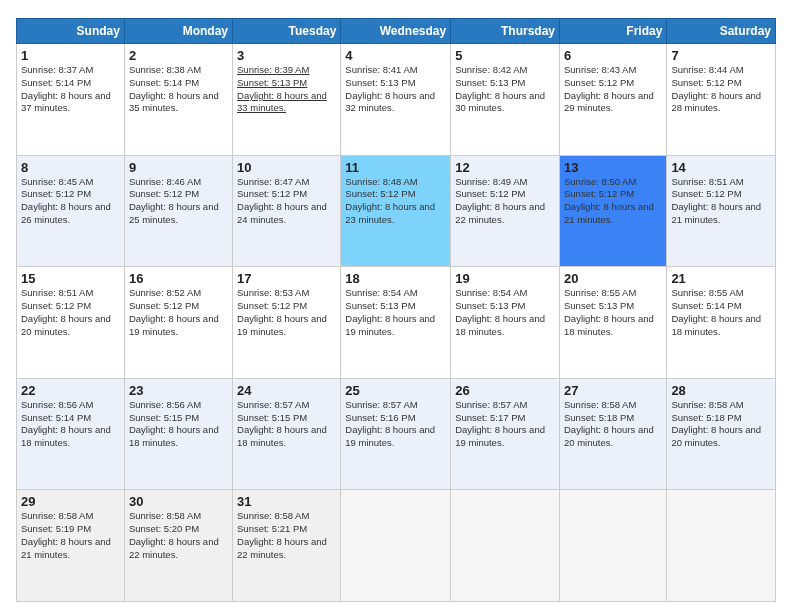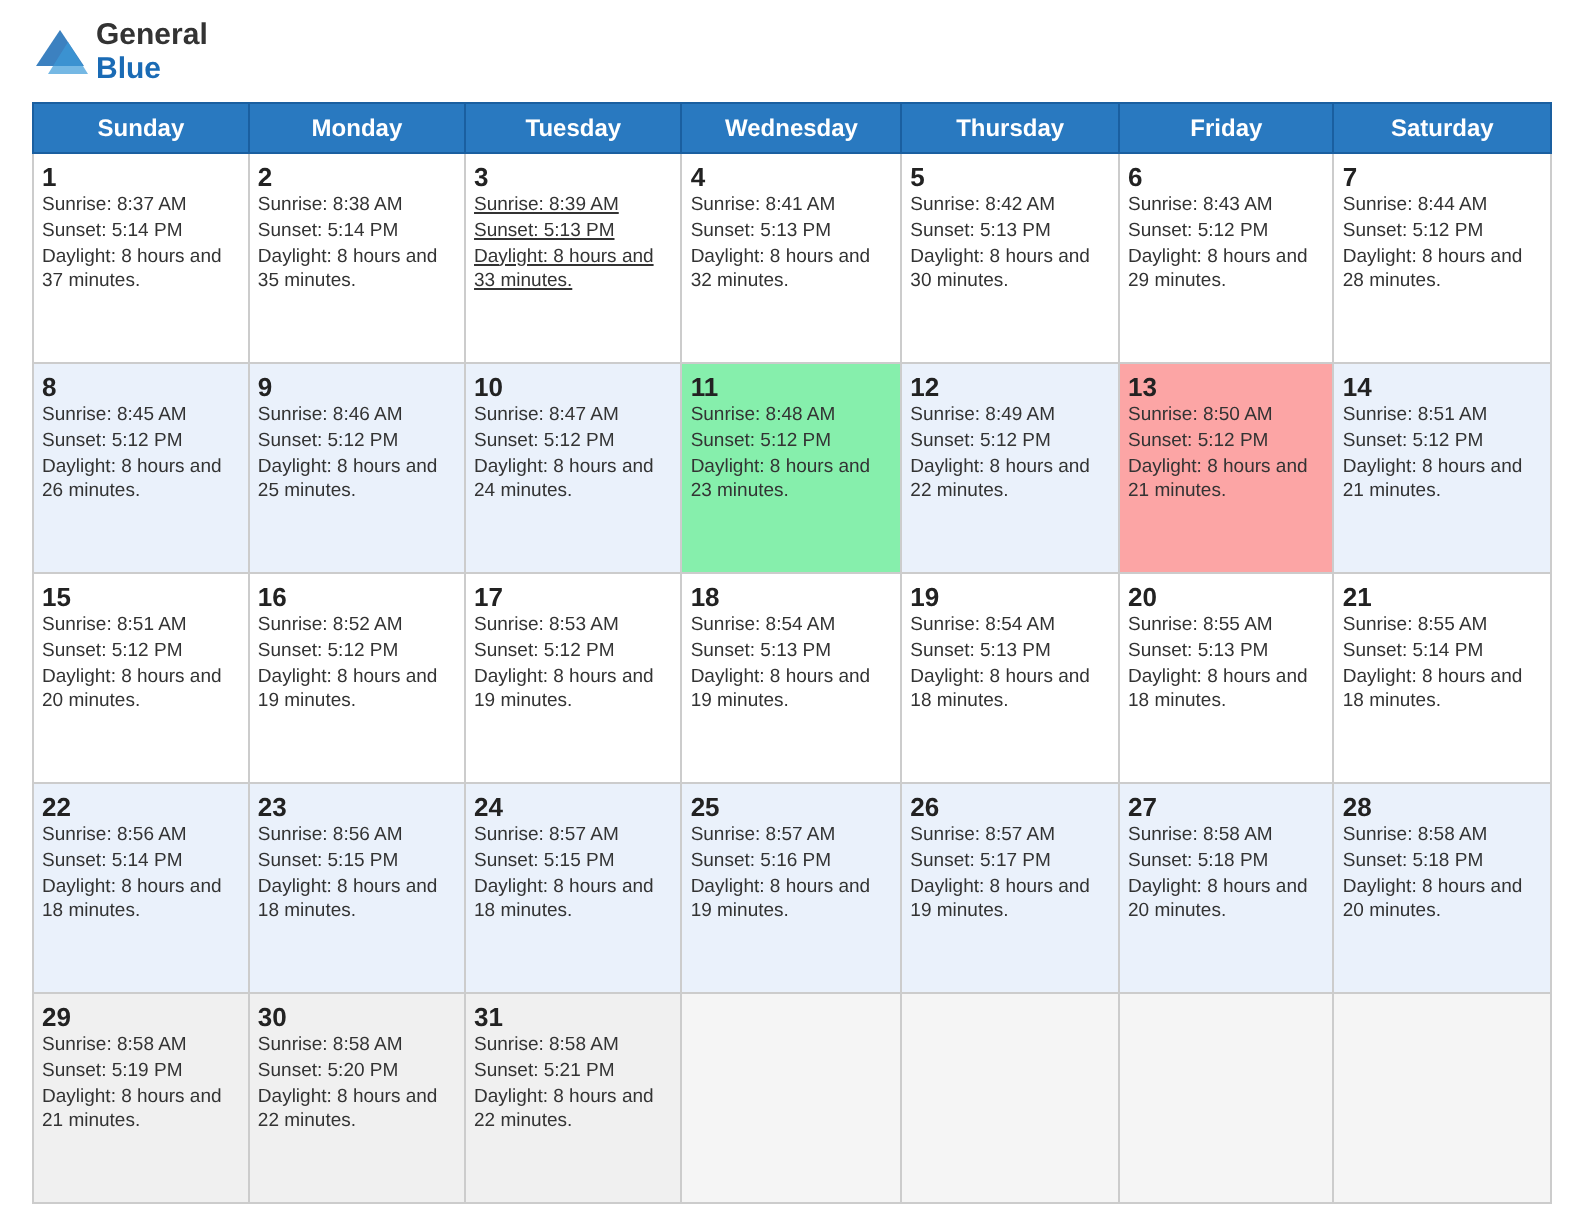--- a/index.html
+++ b/index.html
@@ -64,21 +64,21 @@
       width: 100%;
       border-collapse: collapse;
       flex: 1;
     }
     .calendar-table th {
       background-color: #2979c0;
       color: #fff;
       font-size: 12px;
       font-weight: bold;
       padding: 5px 4px;
-      text-align: center;
+      text-align: right;
       border: 1px solid #1a5fa0;
     }
     .calendar-table td {
       border: 1px solid #ccc;
       vertical-align: top;
       padding: 4px 4px 3px 4px;
       width: 113px;
       background: #fff;
     }
     .calendar-table tr:last-child td {
@@ -98,30 +98,20 @@
     }
     .empty-cell {
       background: #f5f5f5 !important;
     }
   </style>
 </head>
 <body>
 
 <div class="page">
   <div class="header">
-    <div class="logo">
-      <svg class="logo-icon" viewBox="0 0 28 28" xmlns="http://www.w3.org/2000/svg">
-        <polygon points="14,2 26,20 2,20" fill="#1a6bb5" opacity="0.85"></polygon>
-        <polygon points="18,8 28,24 8,24" fill="#3a9ad9" opacity="0.7"></polygon>
-      </svg>
-      <div class="logo-text">
-        <span class="logo-general">General</span>
-        <span class="logo-blue">Blue</span>
-      </div>
-    </div>
     <div class="title-block">
     </div>
   </div>
 
   <table class="calendar-table">
     <thead>
       <tr>
         <th>Sunday</th>
         <th>Monday</th>
         <th>Tuesday</th>
@@ -188,33 +178,33 @@
             <div class="day-info" style="white-space: pre-line;">Sunrise: 8:46 AM
 Sunset: 5:12 PM
 Daylight: 8 hours and 25 minutes.</div>
           </td>
           <td style="background: rgb(234, 241, 251);">
             <span class="day-number">10</span>
             <div class="day-info" style="white-space: pre-line;">Sunrise: 8:47 AM
 Sunset: 5:12 PM
 Daylight: 8 hours and 24 minutes.</div>
           </td>
-          <td style="background: #86efac;">
+          <td style="background: #7dd3fc;">
             <span class="day-number">11</span>
             <div class="day-info" style="white-space: pre-line;">Sunrise: 8:48 AM
 Sunset: 5:12 PM
 Daylight: 8 hours and 23 minutes.</div>
           </td>
           <td style="background: rgb(234, 241, 251);">
             <span class="day-number">12</span>
             <div class="day-info" style="white-space: pre-line;">Sunrise: 8:49 AM
 Sunset: 5:12 PM
 Daylight: 8 hours and 22 minutes.</div>
           </td>
-          <td style="background: #fca5a5;">
+          <td style="background: #3b82f6;">
             <span class="day-number">13</span>
             <div class="day-info" style="white-space: pre-line;">Sunrise: 8:50 AM
 Sunset: 5:12 PM
 Daylight: 8 hours and 21 minutes.</div>
           </td>
           <td style="background: rgb(234, 241, 251);">
             <span class="day-number">14</span>
             <div class="day-info" style="white-space: pre-line;">Sunrise: 8:51 AM
 Sunset: 5:12 PM
 Daylight: 8 hours and 21 minutes.</div>

